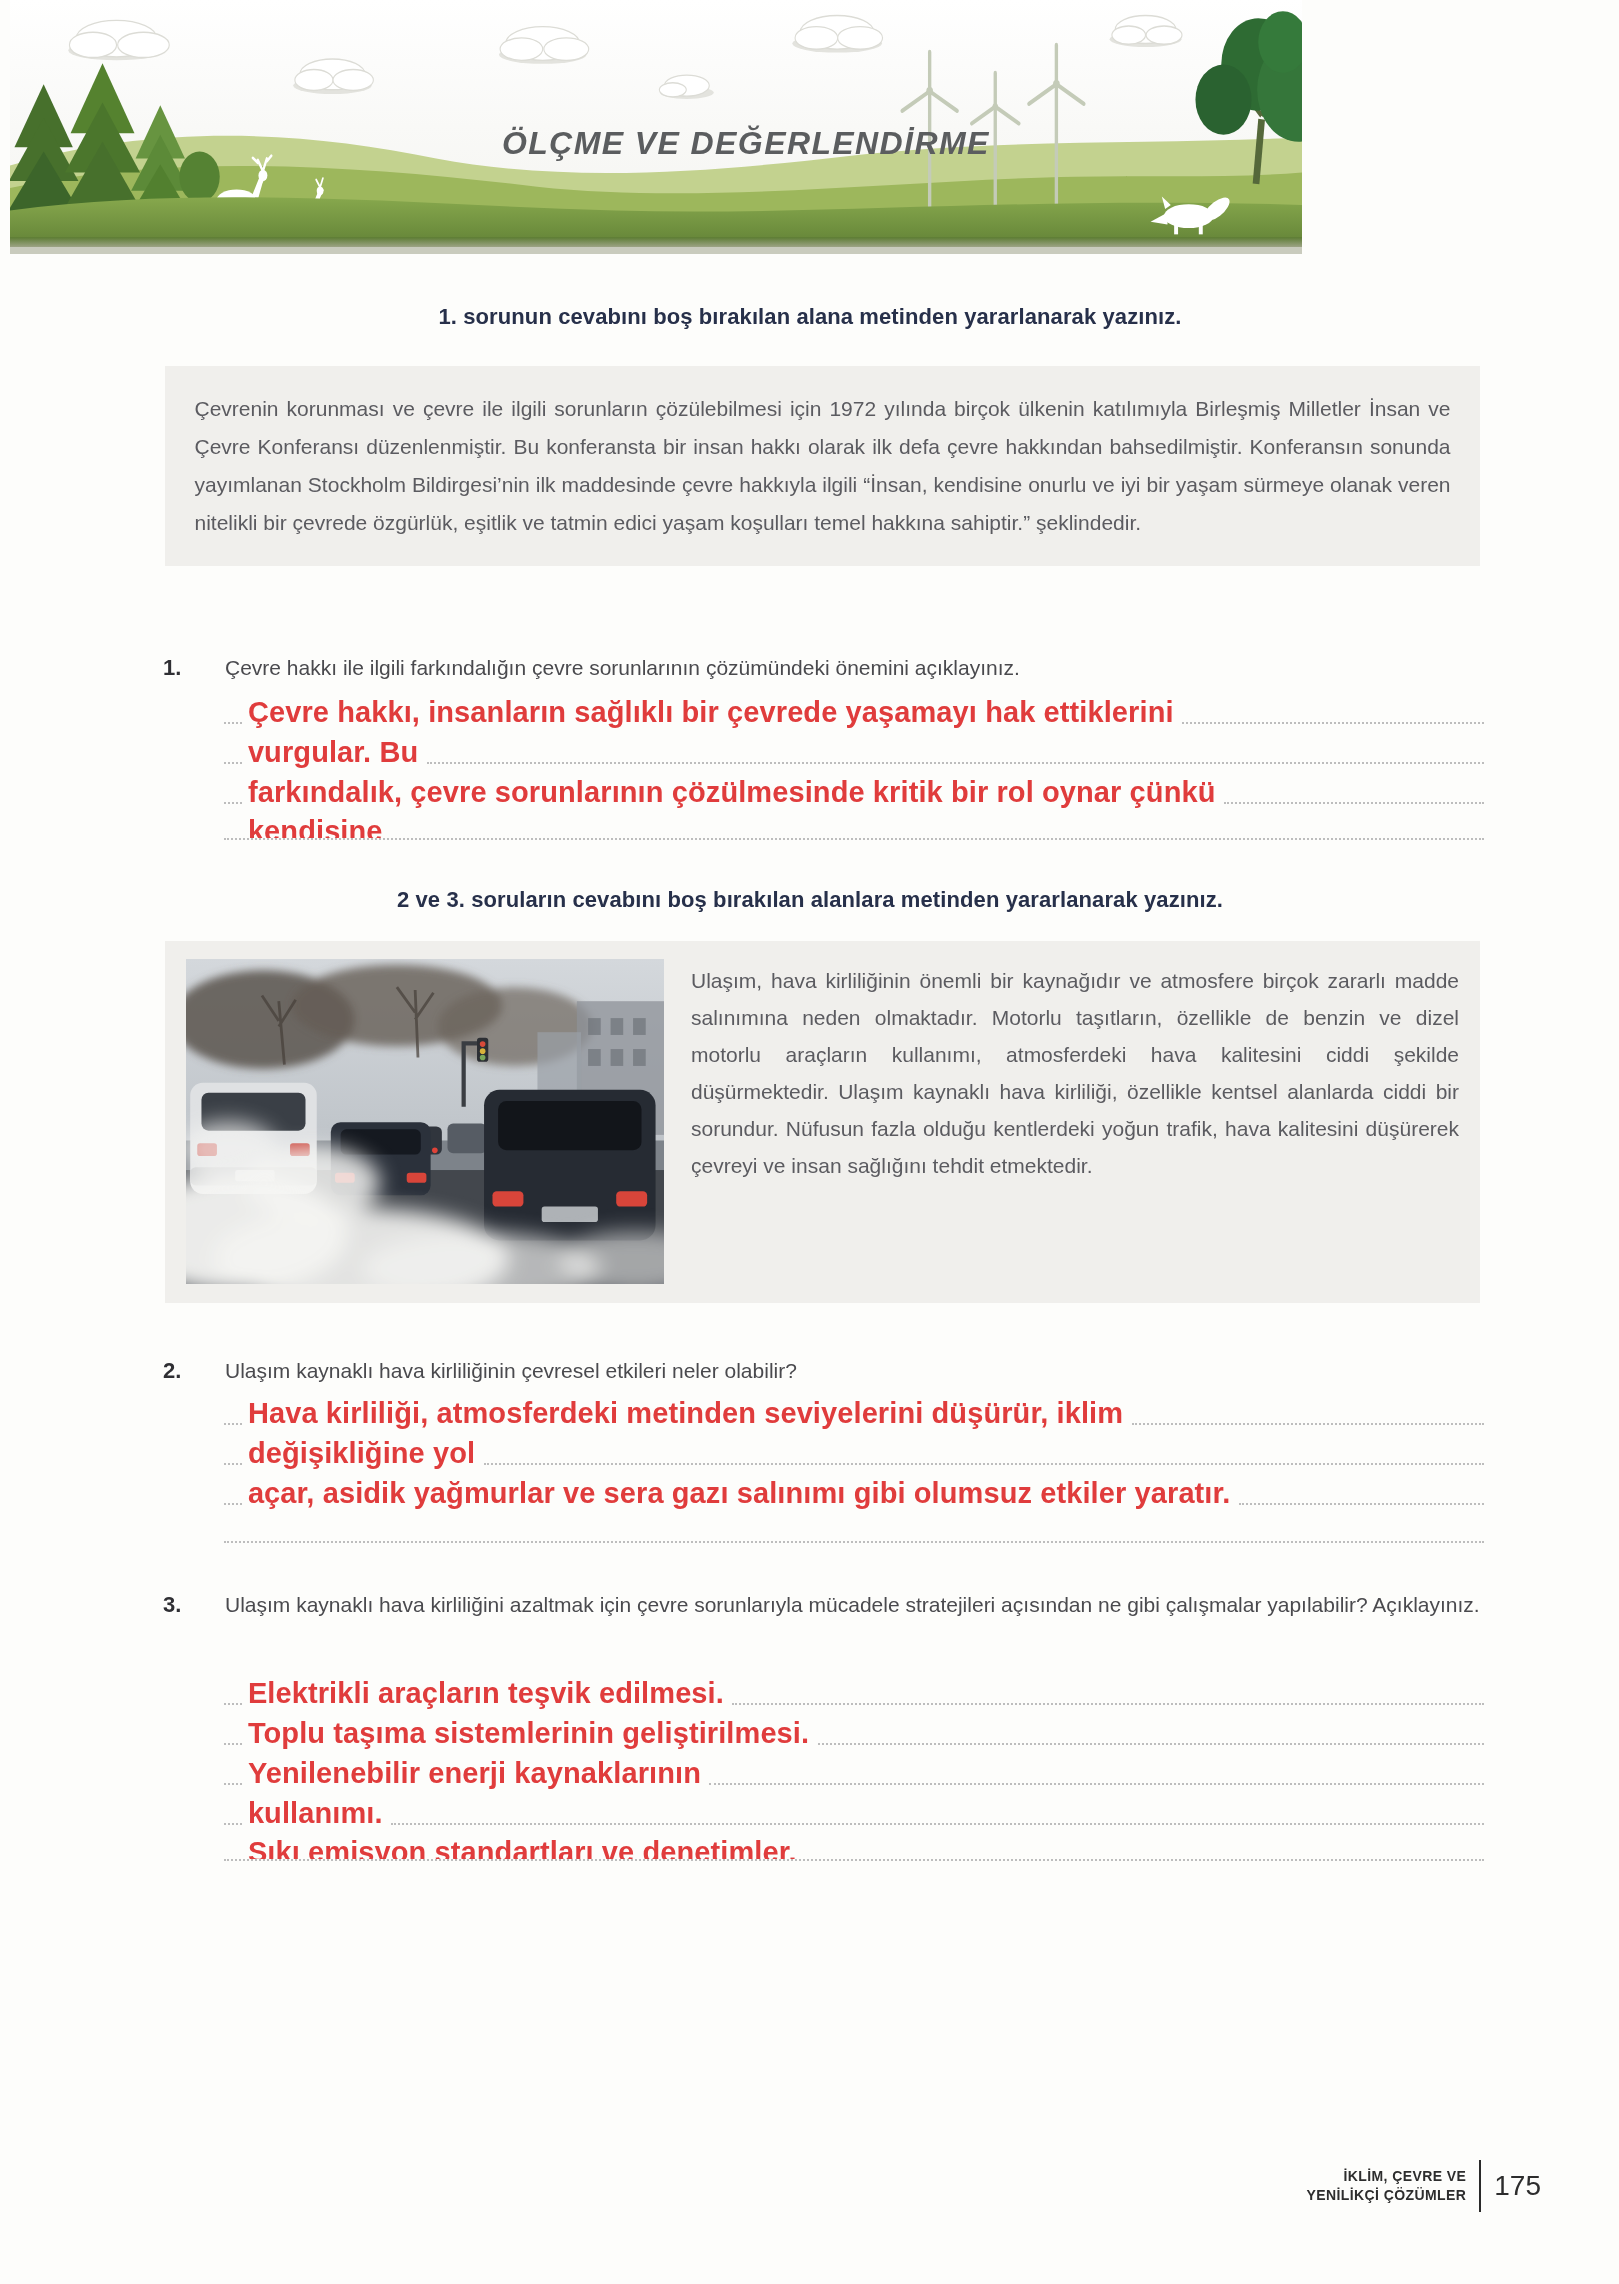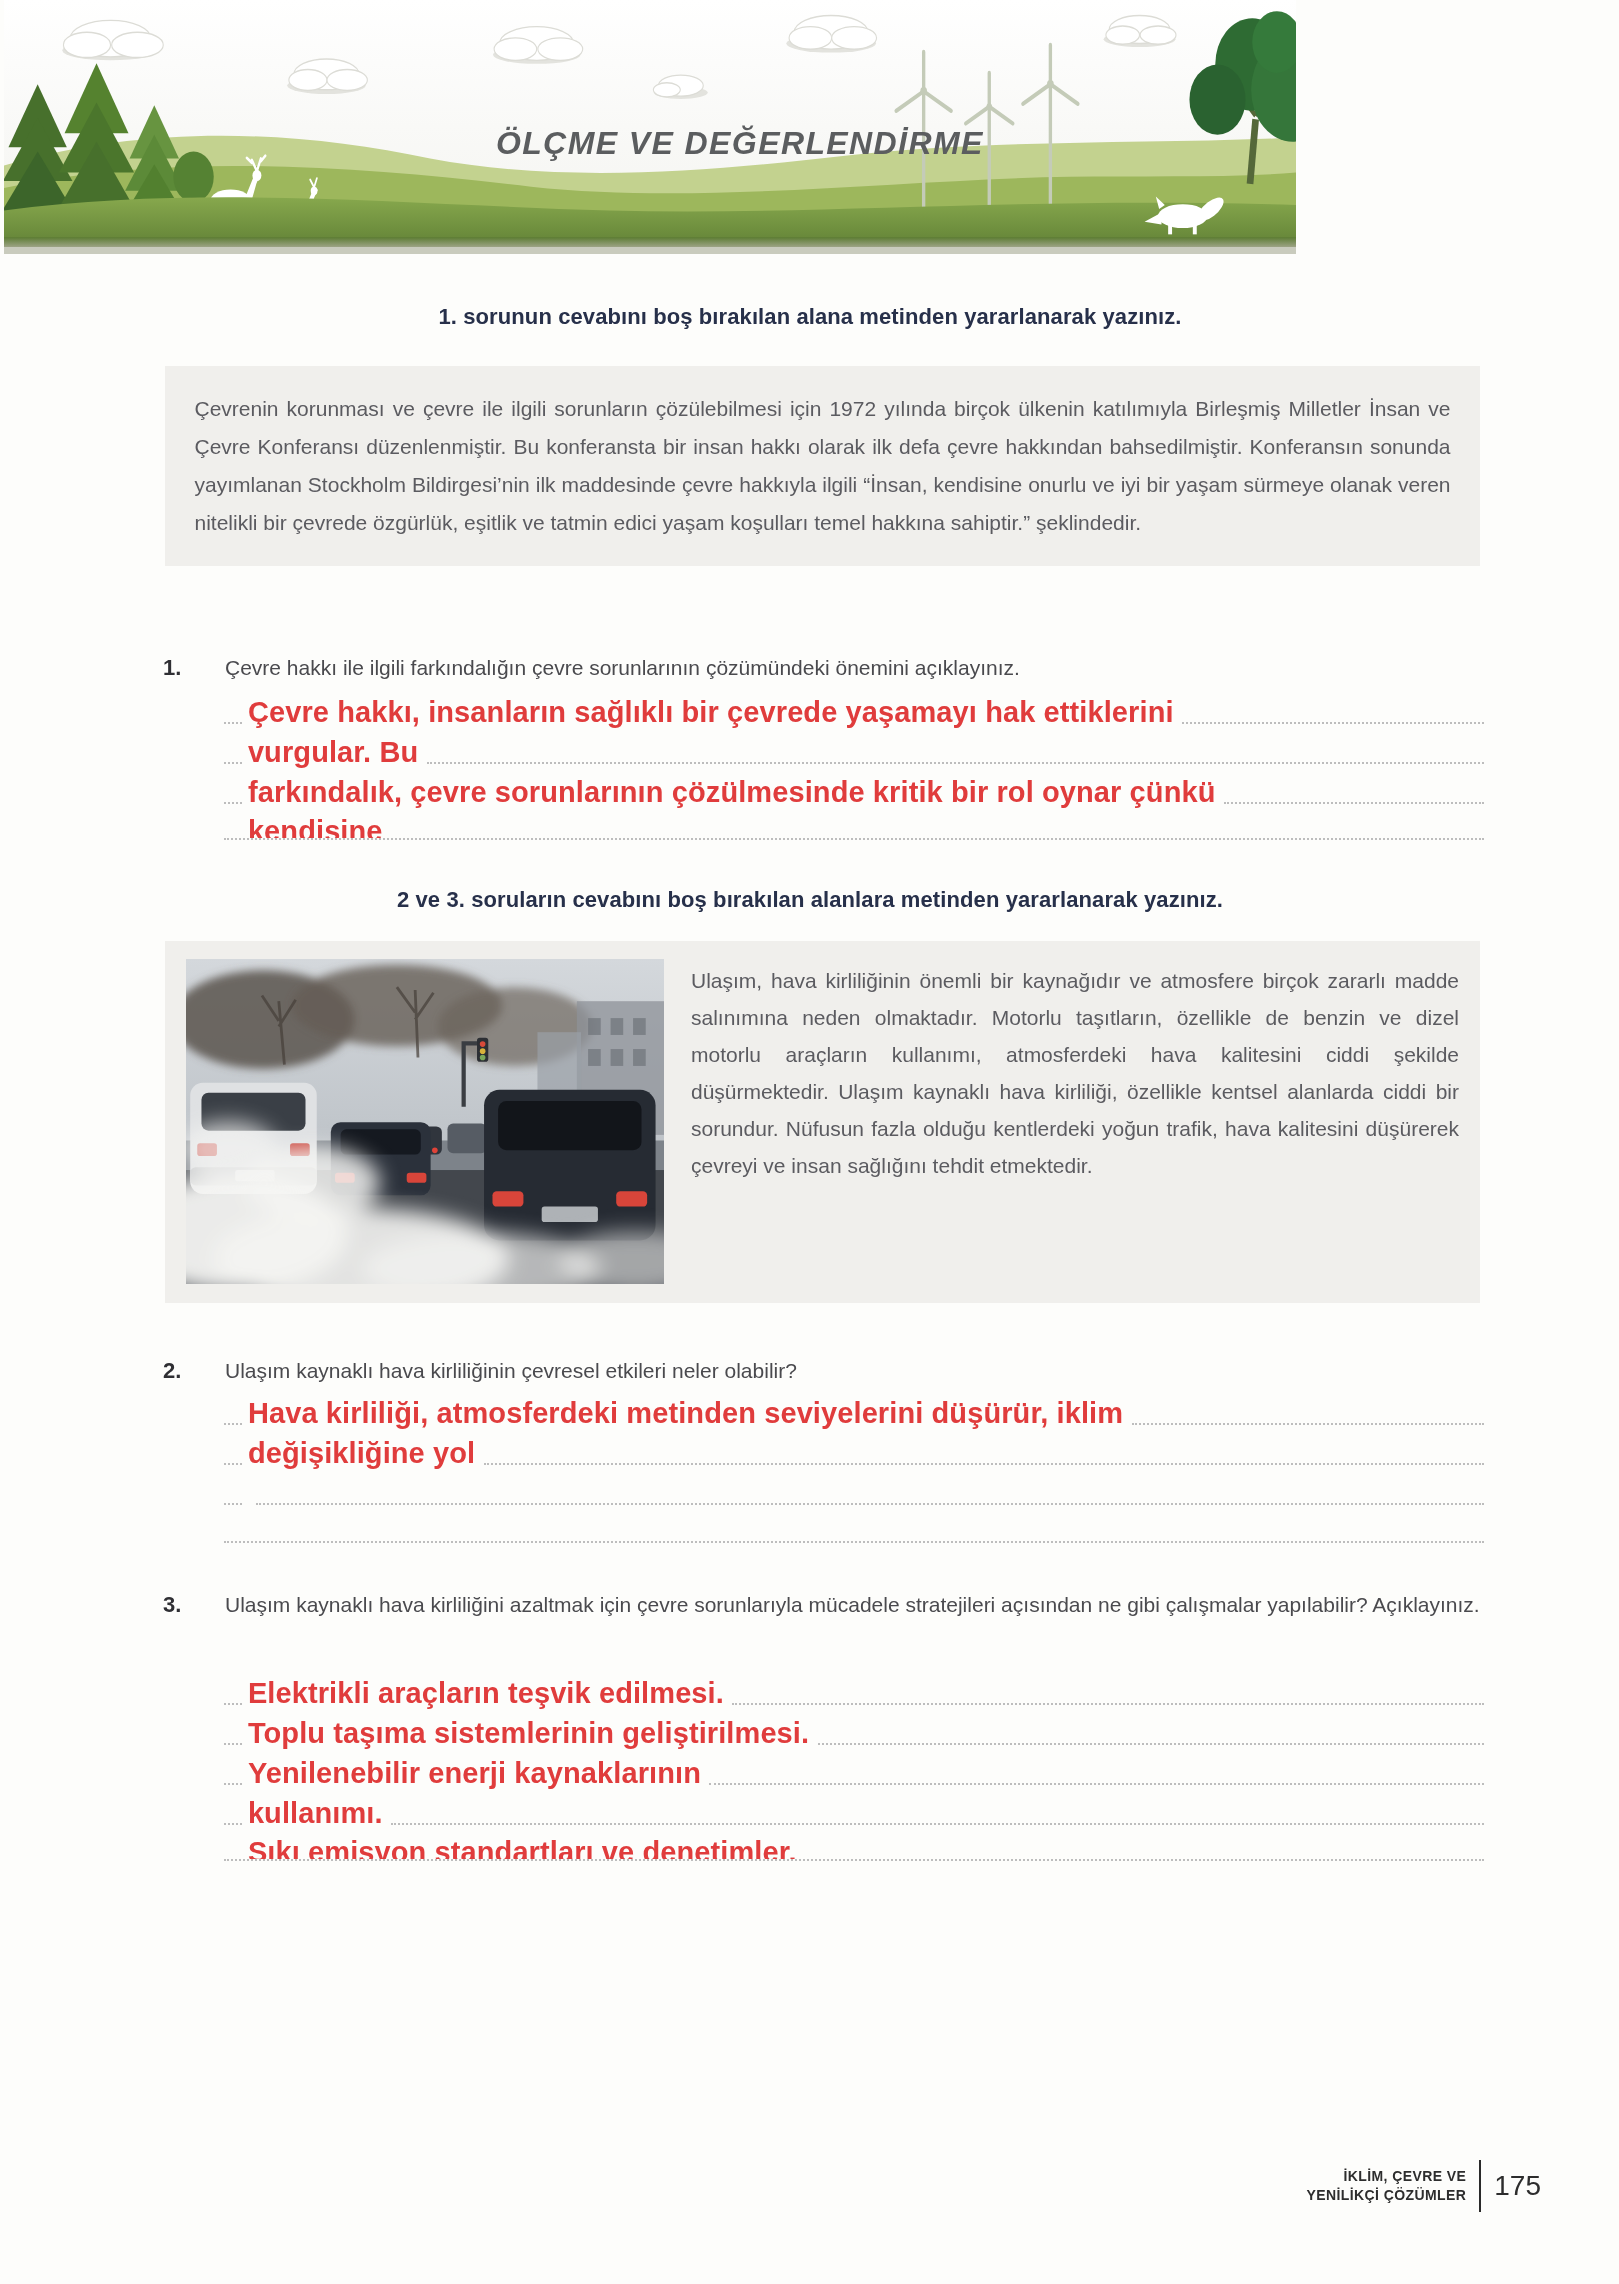--- a/index.html
+++ b/index.html
@@ -3,21 +3,21 @@
 <meta charset="utf-8">
 <style>
   * { margin:0; padding:0; box-sizing:border-box; }
   html,body { background:#e8e8e8; }
   .page {
     position:relative; width:1620px; height:2284px; margin:0 auto;
     background:#fdfdfb; overflow:hidden;
     font-family:"Liberation Sans", sans-serif;
   }
   
-  .hero { position:absolute; top:0; left:4px; width:1292px; height:254px; }
+  .hero { position:absolute; top:0; left:10px; width:1292px; height:254px; }
   .hero svg { display:block; width:100%; height:100%; }
   .hero-title {
     position:absolute; left:492px; top:125px;
     font-size:32px; font-style:italic; font-weight:bold;
     color:#5b5d5f; letter-spacing:1.4px;
   }
   
   .instr {
     position:absolute; left:0; width:100%; text-align:center;
     font-weight:bold; font-size:22px; color:#27304a; letter-spacing:0.1px;
@@ -335,20 +335,21 @@
         <span class="red">Hava kirliliği, atmosferdeki metinden seviyelerini düşürür, iklim</span>
         <span class="leader"></span>
       </div>
     <div class="ans-row">
         <span class="dot-pre"></span>
         <span class="red">değişikliğine yol</span>
         <span class="leader"></span>
       </div>
     <div class="ans-row">
         <span class="dot-pre"></span>
+        <span class="red">açar, asidik yağmurlar ve sera gazı salınımı gibi olumsuz etkiler yaratır.</span>
         <span class="leader"></span>
       </div>
     <div class="dotted-rule"></div>
   </div>
 
   <div class="q-row q3">
     <span class="qnum">3.</span>
     <span class="qtext">Ulaşım kaynaklı hava kirliliğini azaltmak için çevre sorunlarıyla mücadele stratejileri açısından ne gibi çalışmalar yapılabilir? Açıklayınız.</span>
   </div>
 

